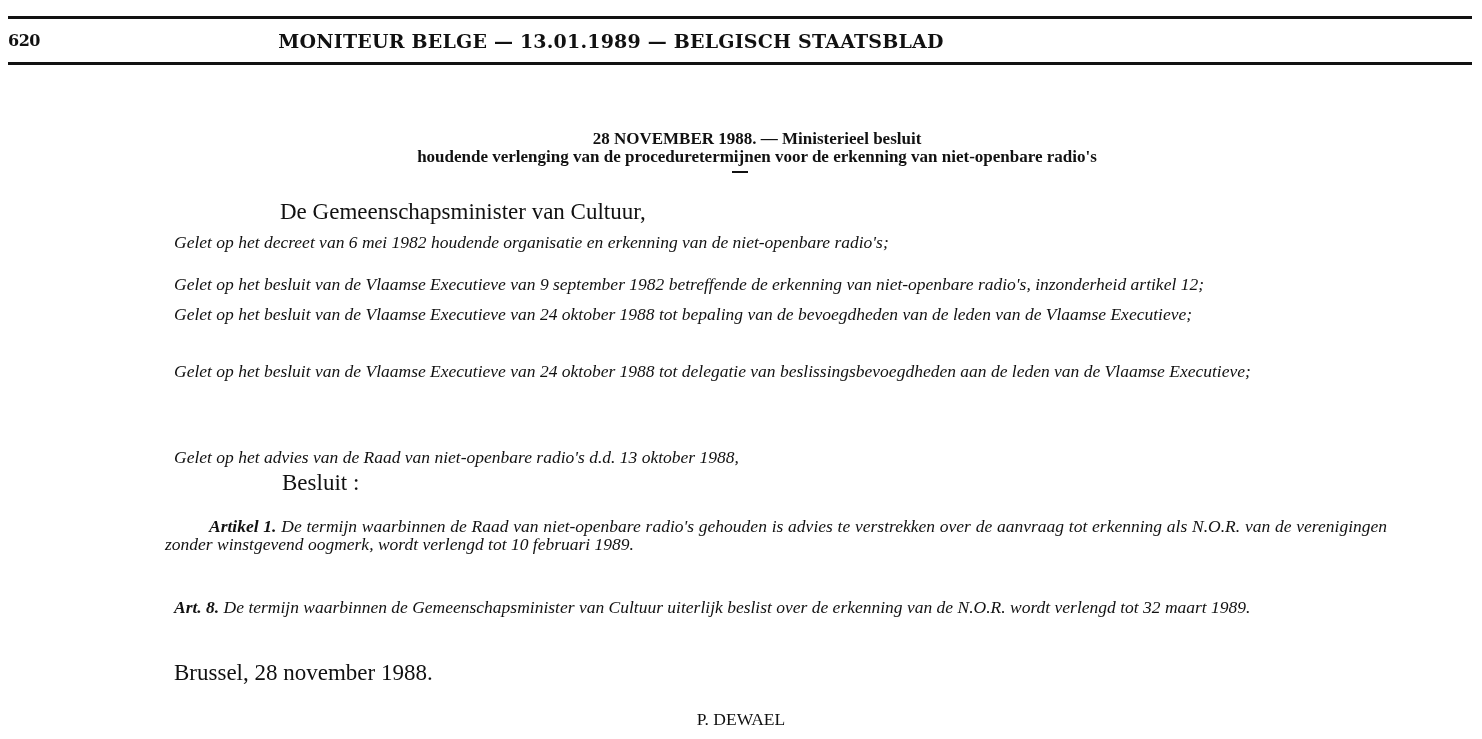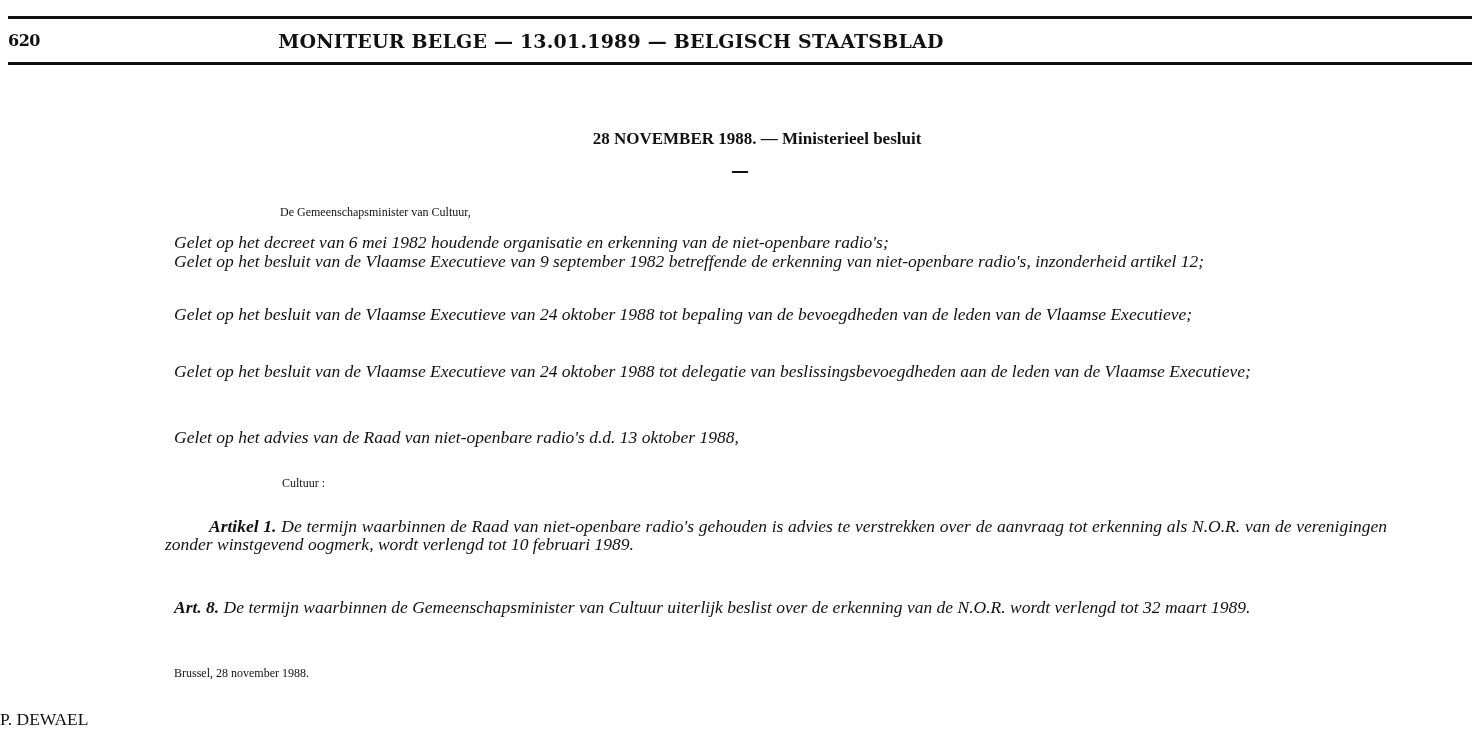--- a/index.html
+++ b/index.html
@@ -62,69 +62,70 @@
       position: absolute;
       left: 732px;
       top: 171px;
       width: 16px;
       height: 2px;
       background: #111111;
     }
     .text {
       position: absolute;
       font-family: "Liberation Serif", serif;
-      font-size: 12px;
+      font-size: 23px;
       line-height: 18px;
       white-space: nowrap;
     }
     .para {
       position: absolute;
       left: 130px;
       width: 1222px;
       font-family: "Liberation Serif", serif;
       font-size: 17.5px;
       line-height: 18px;
       text-align: justify;
       text-indent: 44px;
       font-style: italic;
     }
     .para b { font-weight: bold; }
     .signature {
       position: absolute;
       left: 0;
       width: 1482px;
       top: 710px;
-      text-align: left;
+      text-align: center;
       font-family: "Liberation Serif", serif;
       font-size: 17.5px;
       line-height: 18px;
     }
   </style>
 </head>
 <body>
 
 <div class="rule rule-top"></div>
 <div class="page-number">620</div>
 <div class="masthead">MONITEUR BELGE — 13.01.1989 — BELGISCH STAATSBLAD</div>
 <div class="rule rule-bottom"></div>
 
 <div class="title-block">
   <span class="title-line">28 NOVEMBER 1988. — Ministerieel besluit</span>
+  <span class="title-line">houdende verlenging van de proceduretermijnen voor de erkenning van niet-openbare radio's</span>
 </div>
 <div class="title-dash"></div>
 
 <div class="text" style="left:280px; top:203px;">De Gemeenschapsminister van Cultuur,</div>
 
 <div class="para" style="top:233px;">Gelet op het decreet van 6 mei 1982 houdende organisatie en erkenning van de niet-openbare radio's;</div>
-<div class="para" style="top:252px;">Gelet op het besluit van de Vlaamse Executieve van 9 september 1982 betreffende de erkenning van niet-openbare radio's, inzonderheid artikel 12;</div>
+<div class="para" style="top:275px;">Gelet op het besluit van de Vlaamse Executieve van 9 september 1982 betreffende de erkenning van niet-openbare radio's, inzonderheid artikel 12;</div>
 <div class="para" style="top:305px;">Gelet op het besluit van de Vlaamse Executieve van 24 oktober 1988 tot bepaling van de bevoegdheden van de leden van de Vlaamse Executieve;</div>
 <div class="para" style="top:362px;">Gelet op het besluit van de Vlaamse Executieve van 24 oktober 1988 tot delegatie van beslissingsbevoegdheden aan de leden van de Vlaamse Executieve;</div>
-<div class="para" style="top:428px;">Gelet op het advies van de Raad van niet-openbare radio's d.d. 13 oktober 1988,</div>
+<div class="para" style="top:448px;">Gelet op het advies van de Raad van niet-openbare radio's d.d. 13 oktober 1988,</div>
 
-<div class="text" style="left:282px; top:474px;">Cultuur :</div>
+<div class="text" style="left:282px; top:474px;">Besluit :</div>
 
 <div class="para" style="top:517px;margin-left:35px;">
   <b>Artikel 1.</b>
   <span>De termijn waarbinnen de Raad van niet-openbare radio's gehouden is advies te verstrekken over de aanvraag tot erkenning als N.O.R. van de verenigingen zonder winstgevend oogmerk, wordt verlengd tot 10 februari 1989.</span>
 </div>
 
 <div class="para" style="top:598px;">
   <b>Art. 8.</b>
   <span>De termijn waarbinnen de Gemeenschapsminister van Cultuur uiterlijk beslist over de erkenning van de N.O.R. wordt verlengd tot 32 maart 1989.</span>
 </div>

